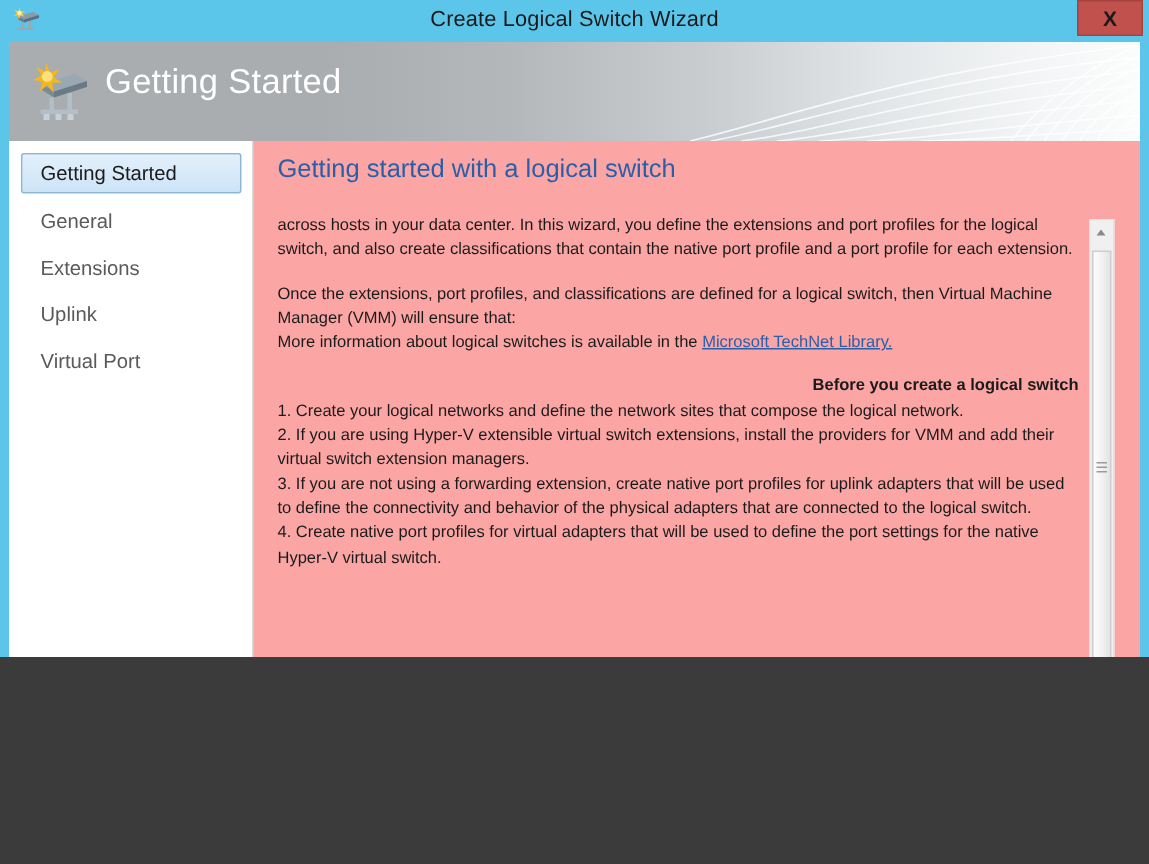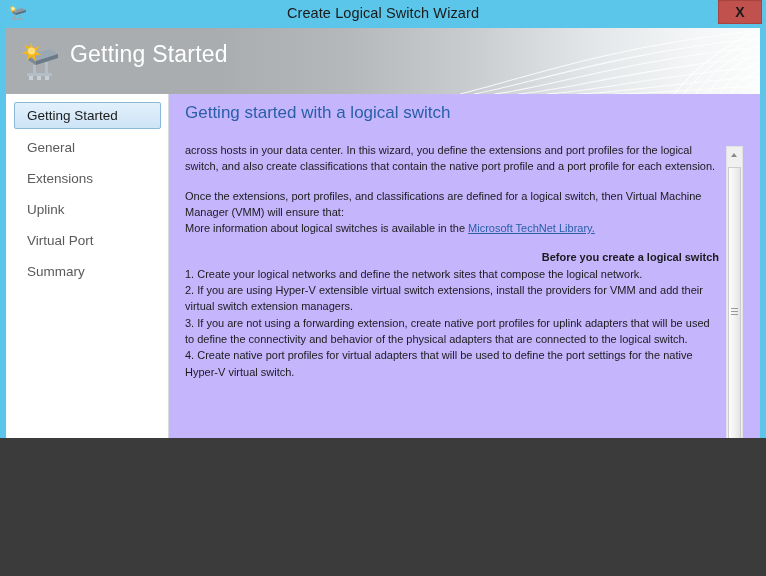--- a/index.html
+++ b/index.html
@@ -123,21 +123,21 @@
     border: 1px solid #8cb8d8;
     border-radius: 2px;
     color: #1b1b1b;
   }
 
   #content {
     position: absolute;
     left: 169px; top: 94px;
     width: 591px;
     height: 429px;
-    background: #c4b5fd;
+    background: #fca5a5;
     box-sizing: border-box;
   }
   #content-heading {
     position: absolute;
     left: 16px; top: 9px;
     font-size: 17px;
     color: #2a5fa8;
     font-weight: normal;
   }
   #content-scrollarea {
@@ -345,21 +345,20 @@
     </div>
     <div id="banner-title">Getting Started</div>
   </div>
 
   <div id="sidebar">
     <div class="nav-item selected" style="top:8px">Getting Started</div>
     <div class="nav-item" style="top:40px">General</div>
     <div class="nav-item" style="top:71px">Extensions</div>
     <div class="nav-item" style="top:102px">Uplink</div>
     <div class="nav-item" style="top:133px">Virtual Port</div>
-    <div class="nav-item" style="top:164px">Summary</div>
   </div>
 
   <div id="content">
     <div id="content-heading">Getting started with a logical switch</div>
 
     <div id="content-scrollarea">
       <div id="content-text">
 
         <p>across hosts in your data center. In this wizard, you define the extensions and port profiles for the logical switch, and also create classifications that contain the native port profile and a port profile for each extension.</p>
 

